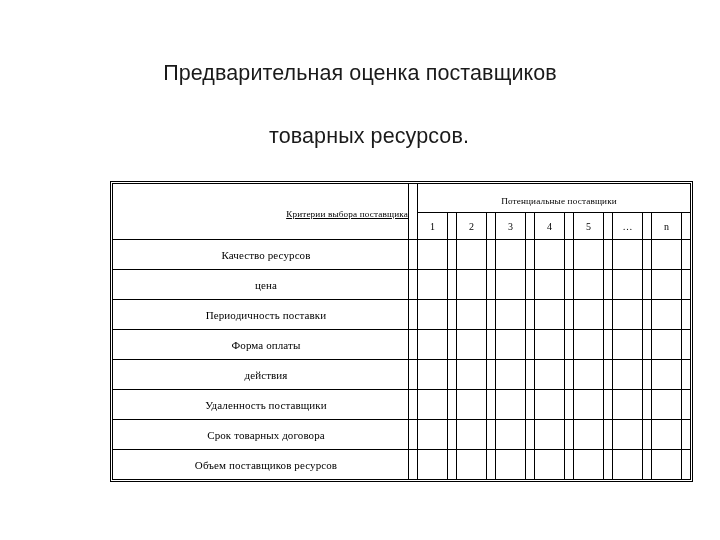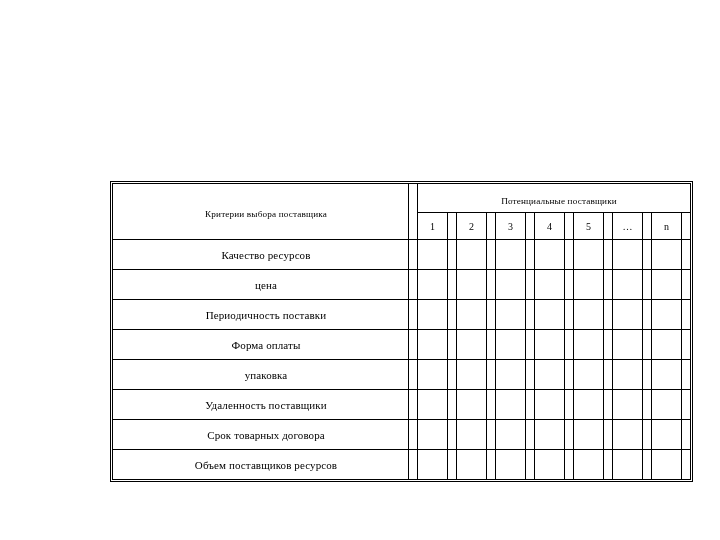--- a/index.html
+++ b/index.html
@@ -61,26 +61,27 @@
   }
 
   
   table.matrix {
     outline: 1px solid #000000;
     outline-offset: 1px;
   }
 
   
   .th-criteria {
-    text-align: center;
+    text-align: right;
     font-weight: bold;
     font-size: 9.2px;
     padding: 5px 0 0 11px !important;
     vertical-align: top;
     letter-spacing: 0.15px;
+    text-decoration: underline;
   }
   .th-suppliers {
     text-align: center;
     font-weight: bold;
     font-size: 9.2px;
     padding: 5px 0 0 10px !important;
     vertical-align: top;
     letter-spacing: 0.15px;
   }
   .th-num {
@@ -98,20 +99,22 @@
     letter-spacing: 0.1px;
     white-space: nowrap;
   }
   .td-blank { background: #ffffff; }
   .col-sub { width: 9px; }
 </style>
 </head>
 <body>
 
 <div class="slide-title">
+  <span class="title-line-1">Предварительная оценка поставщиков</span>
+  <span class="title-line-2">товарных ресурсов.</span>
 </div>
 
 <div class="table-wrap">
   <table class="matrix">
     <colgroup id="colgroup">
         <col style="width: 296px;">
         <col style="width: 9px;">
         <col style="width: 30px;">
         <col style="width: 9px;">
         <col style="width: 30px;">
@@ -217,21 +220,21 @@
           <td class="td-blank"></td>
           <td class="td-blank col-sub"></td>
           <td class="td-blank"></td>
           <td class="td-blank col-sub"></td>
           <td class="td-blank"></td>
           <td class="td-blank col-sub"></td>
           <td class="td-blank"></td>
           <td class="td-blank col-sub"></td>
         </tr>
         <tr style="height: 30px;">
-          <td class="td-criterion">упаковка</td>
+          <td class="td-criterion">действия</td>
           <td class="td-blank"></td>
           <td class="td-blank"></td>
           <td class="td-blank col-sub"></td>
           <td class="td-blank"></td>
           <td class="td-blank col-sub"></td>
           <td class="td-blank"></td>
           <td class="td-blank col-sub"></td>
           <td class="td-blank"></td>
           <td class="td-blank col-sub"></td>
           <td class="td-blank"></td>

